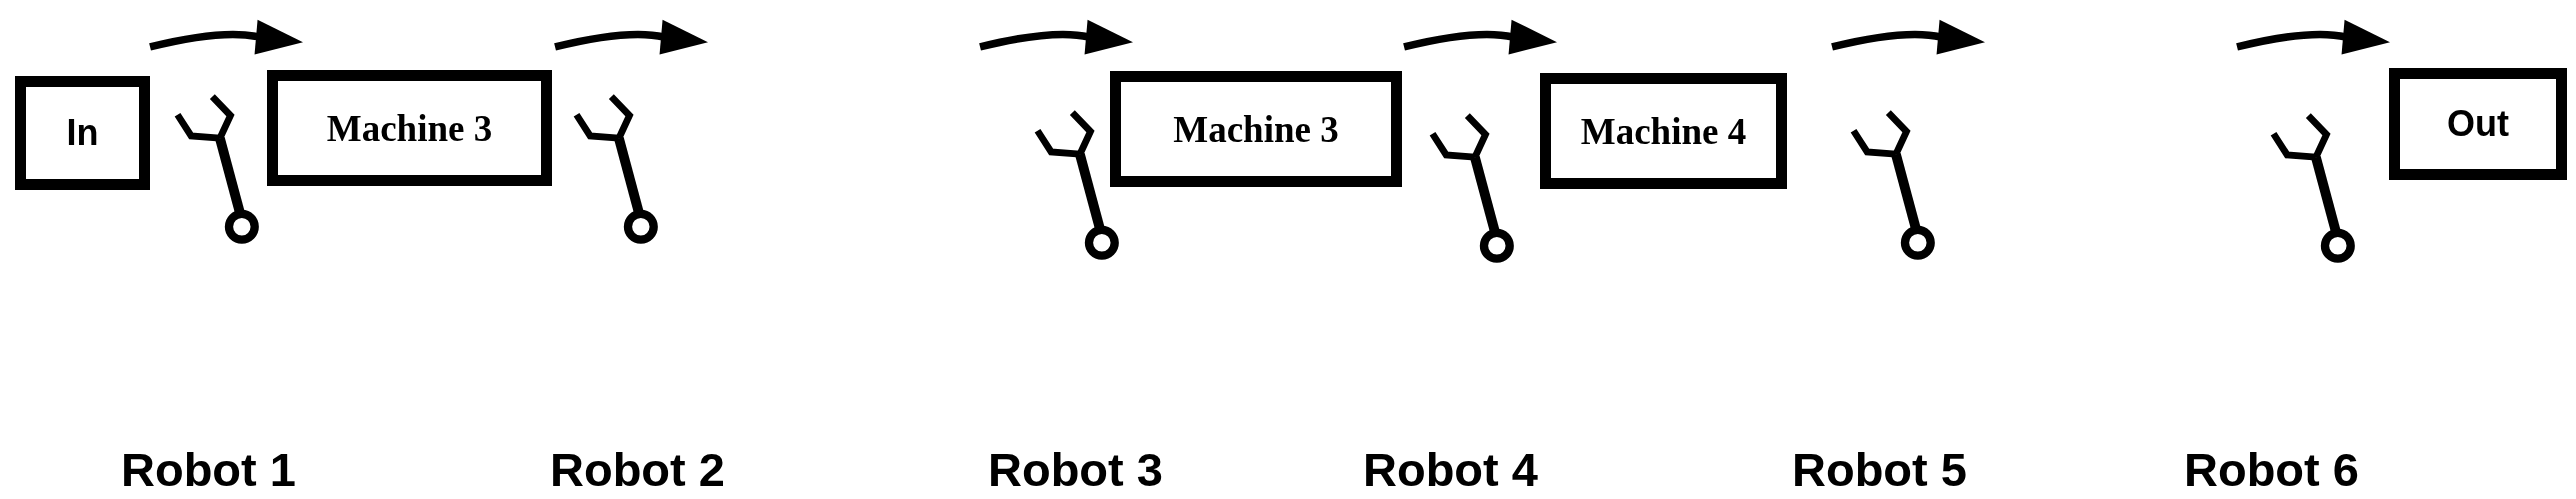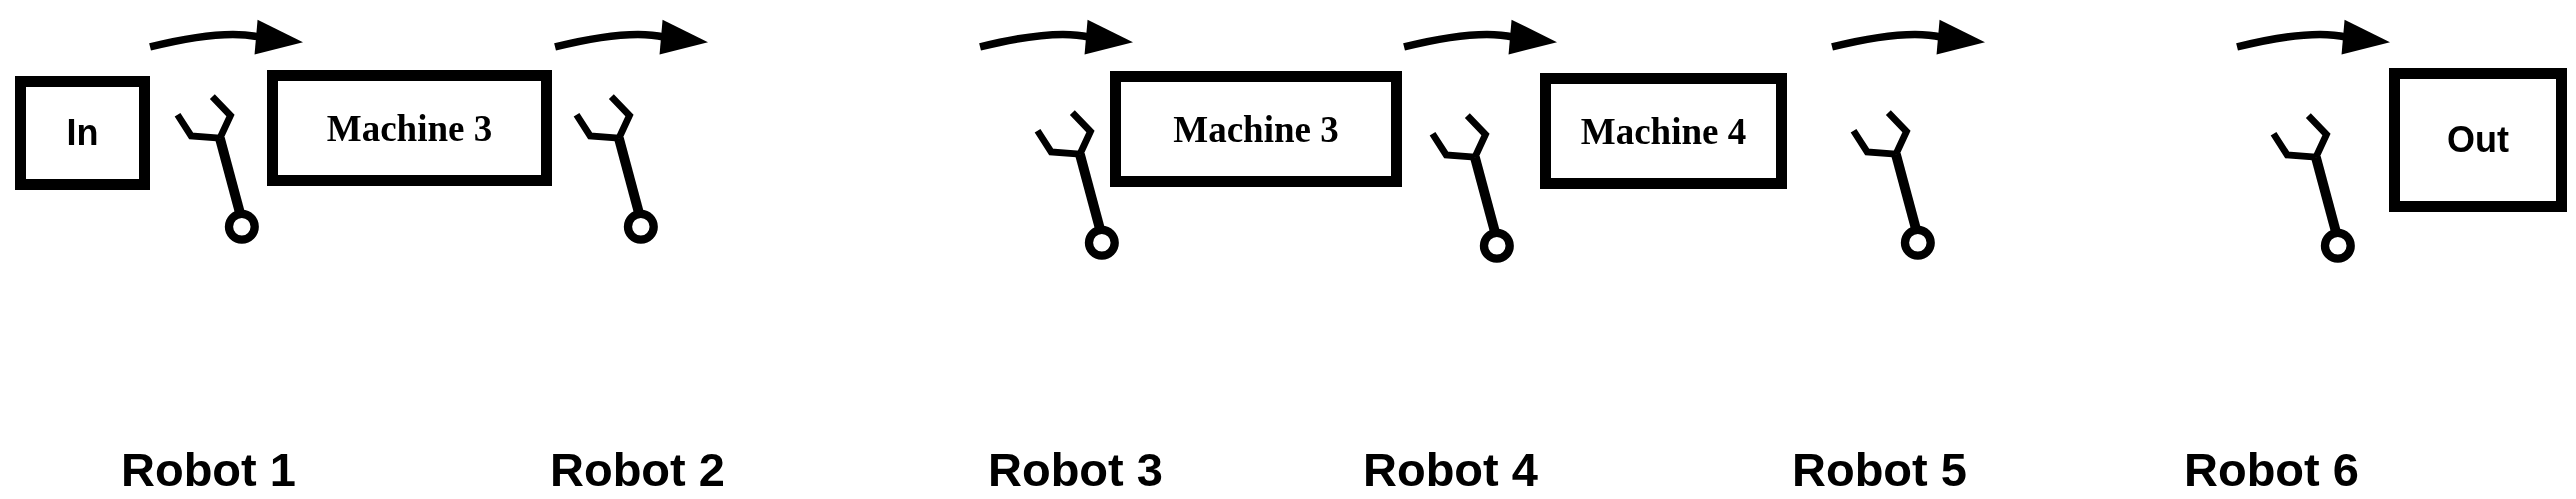--- a/index.html
+++ b/index.html
@@ -84,21 +84,21 @@
   </div>
   <div class="box machine" style="left:267px;top:70px;width:285px;height:116px">
     <span class="lbl">Machine 3</span>
   </div>
   <div class="box machine" style="left:1110px;top:71px;width:292px;height:116px">
     <span class="lbl">Machine 3</span>
   </div>
   <div class="box machine" style="left:1540px;top:73px;width:247px;height:116px">
     <span class="lbl">Machine 4</span>
   </div>
-  <div class="box endpoint" style="left:2389px;top:68px;width:178px;height:144px">
+  <div class="box endpoint" style="left:2389px;top:68px;width:178px;height:112px">
     <span class="lbl">Out</span>
   </div>
 
   <div class="icon" style="left:173px;top:92px;width:87px;height:159px">
     <svg viewBox="0 0 115 210" width="87" height="159">
         <polyline points="6,30 24,58 62,61" fill="none" stroke="#000" stroke-width="9"></polyline>
         <polyline points="52,6 76,31 62,61" fill="none" stroke="#000" stroke-width="9"></polyline>
         <line x1="62" y1="61" x2="88" y2="158" stroke="#000" stroke-width="13"></line>
         <circle cx="91" cy="178" r="17" fill="#fff" stroke="#000" stroke-width="11"></circle>
       </svg>

